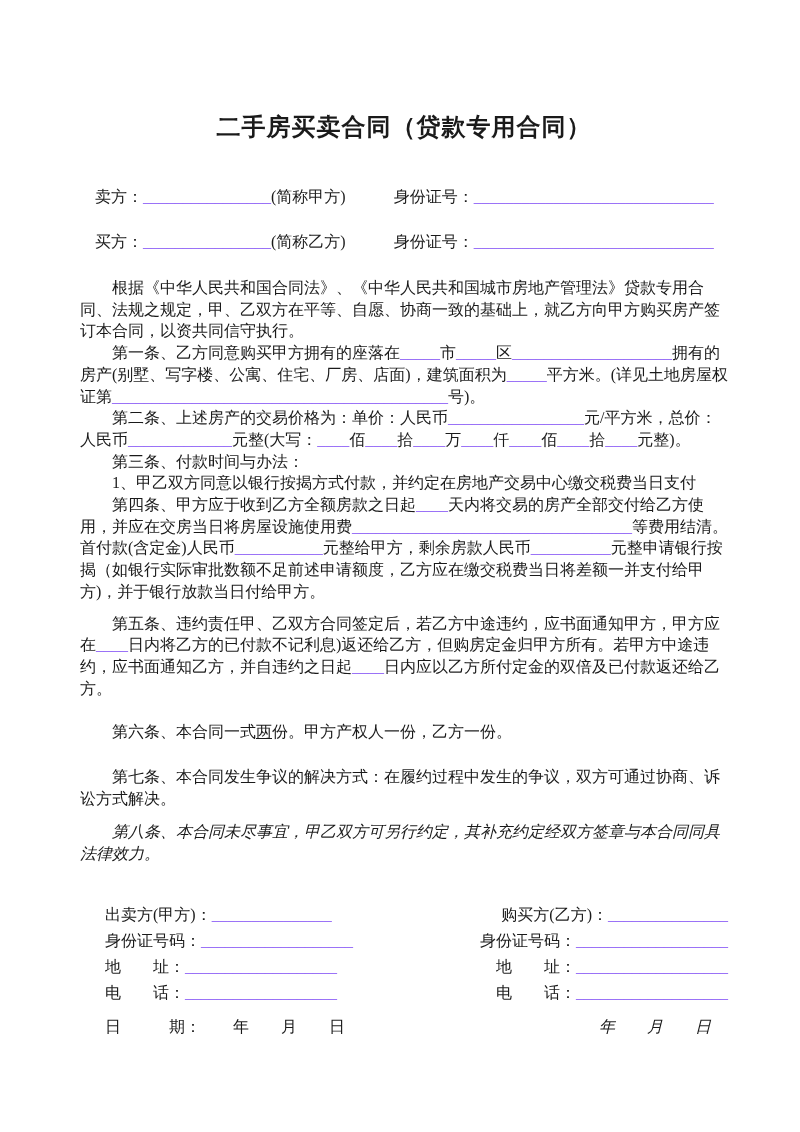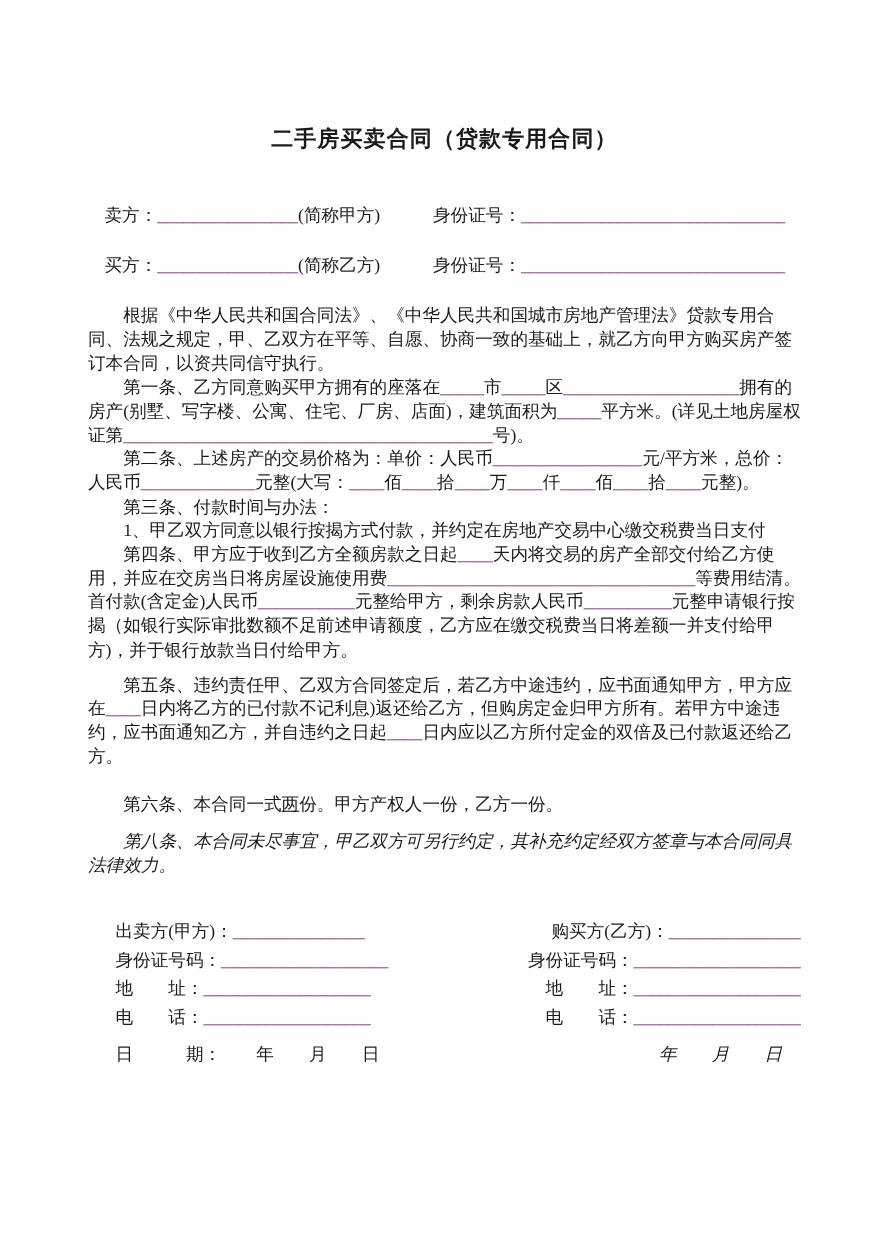--- a/index.html
+++ b/index.html
@@ -10,21 +10,21 @@
     box-sizing: border-box;
     background: #ffffff;
     padding: 114px 72px 0 80px;
     font-family: "Liberation Serif", "DejaVu Serif", serif;
     font-size: 16px;
     color: #1a1a1a;
     overflow: hidden;
   }
   .title {
     margin: 0 0 46px 0;
-    font-size: 20px;
+    font-size: 24px;
     font-weight: bold;
     text-align: center;
     letter-spacing: 1px;
     line-height: 26px;
   }
   .party-row {
     padding-left: 15px;
     line-height: 22px;
     white-space: nowrap;
   }
@@ -34,21 +34,21 @@
     margin: 0;
     line-height: 21.7px;
     text-align: left;
     overflow-wrap: break-word;
     word-break: normal;
   }
   .gap-s  { margin-top: 10px; }
   .gap-m  { margin-top: 22px; }
   .gap-m2 { margin-top: 23px; }
   .gap-xs { margin-top: 12px; font-style: italic; }
-  .blank  { color: #701a75; }
+  .blank  { color: #8b5cf6; }
   .u      { text-decoration: underline; }
   .sig {
     display: flex;
     margin-top: 37px;
     padding-left: 25px;
   }
   .sig-col { width: 344px; }
   .sig-col.right { flex: 1; text-align: right; }
   .sig-row { line-height: 26px; white-space: nowrap; }
   .date-row {
@@ -72,20 +72,21 @@
 
   <p class="para">　　根据《中华人民共和国合同法》、《中华人民共和国城市房地产管理法》贷款专用合同、法规之规定，甲、乙双方在平等、自愿、协商一致的基础上，就乙方向甲方购买房产签订本合同，以资共同信守执行。</p>
   <p class="para">　　第一条、乙方同意购买甲方拥有的座落在<span class="blank">_____</span>市<span class="blank">_____</span>区<span class="blank">____________________</span>拥有的房产(别墅、写字楼、公寓、住宅、厂房、店面)，建筑面积为<span class="blank">_____</span>平方米。(详见土地房屋权证第<span class="blank">__________________________________________</span>号)。</p>
   <p class="para">　　第二条、上述房产的交易价格为：单价：人民币<span class="blank">_________________</span>元/平方米，总价：人民币<span class="blank">_____________</span>元整(大写：<span class="blank">____</span>佰<span class="blank">____</span>拾<span class="blank">____</span>万<span class="blank">____</span>仟<span class="blank">____</span>佰<span class="blank">____</span>拾<span class="blank">____</span>元整)。</p>
   <p class="para">　　第三条、付款时间与办法：</p>
   <p class="para">　　1、甲乙双方同意以银行按揭方式付款，并约定在房地产交易中心缴交税费当日支付</p>
   <p class="para">　　第四条、甲方应于收到乙方全额房款之日起<span class="blank">____</span>天内将交易的房产全部交付给乙方使用，并应在交房当日将房屋设施使用费<span class="blank">___________________________________</span>等费用结清。</p>
   <p class="para">首付款(含定金)人民币<span class="blank">___________</span>元整给甲方，剩余房款人民币<span class="blank">__________</span>元整申请银行按揭（如银行实际审批数额不足前述申请额度，乙方应在缴交税费当日将差额一并支付给甲方)，并于银行放款当日付给甲方。</p>
   <p class="para gap-s">　　第五条、违约责任甲、乙双方合同签定后，若乙方中途违约，应书面通知甲方，甲方应在<span class="blank">____</span>日内将乙方的已付款不记利息)返还给乙方，但购房定金归甲方所有。若甲方中途违约，应书面通知乙方，并自违约之日起<span class="blank">____</span>日内应以乙方所付定金的双倍及已付款返还给乙方。</p>
   <p class="para gap-m"><span>　　第六条、本合同一式</span><span class="u">两</span><span>份。甲方产权人一份，乙方一份。</span></p>
+  <p class="para gap-m2">　　第七条、本合同发生争议的解决方式：在履约过程中发生的争议，双方可通过协商、诉讼方式解决。</p>
   <p class="para gap-xs">　　第八条、本合同未尽事宜，甲乙双方可另行约定，其补充约定经双方签章与本合同同具法律效力。</p>
 
   <div class="sig">
     <div class="sig-col">
       <div class="sig-row">出卖方(甲方)：<span class="blank">_______________</span></div>
       <div class="sig-row">身份证号码：<span class="blank">___________________</span></div>
       <div class="sig-row">地　　址：<span class="blank">___________________</span></div>
       <div class="sig-row">电　　话：<span class="blank">___________________</span></div>
     </div>
     <div class="sig-col right">

